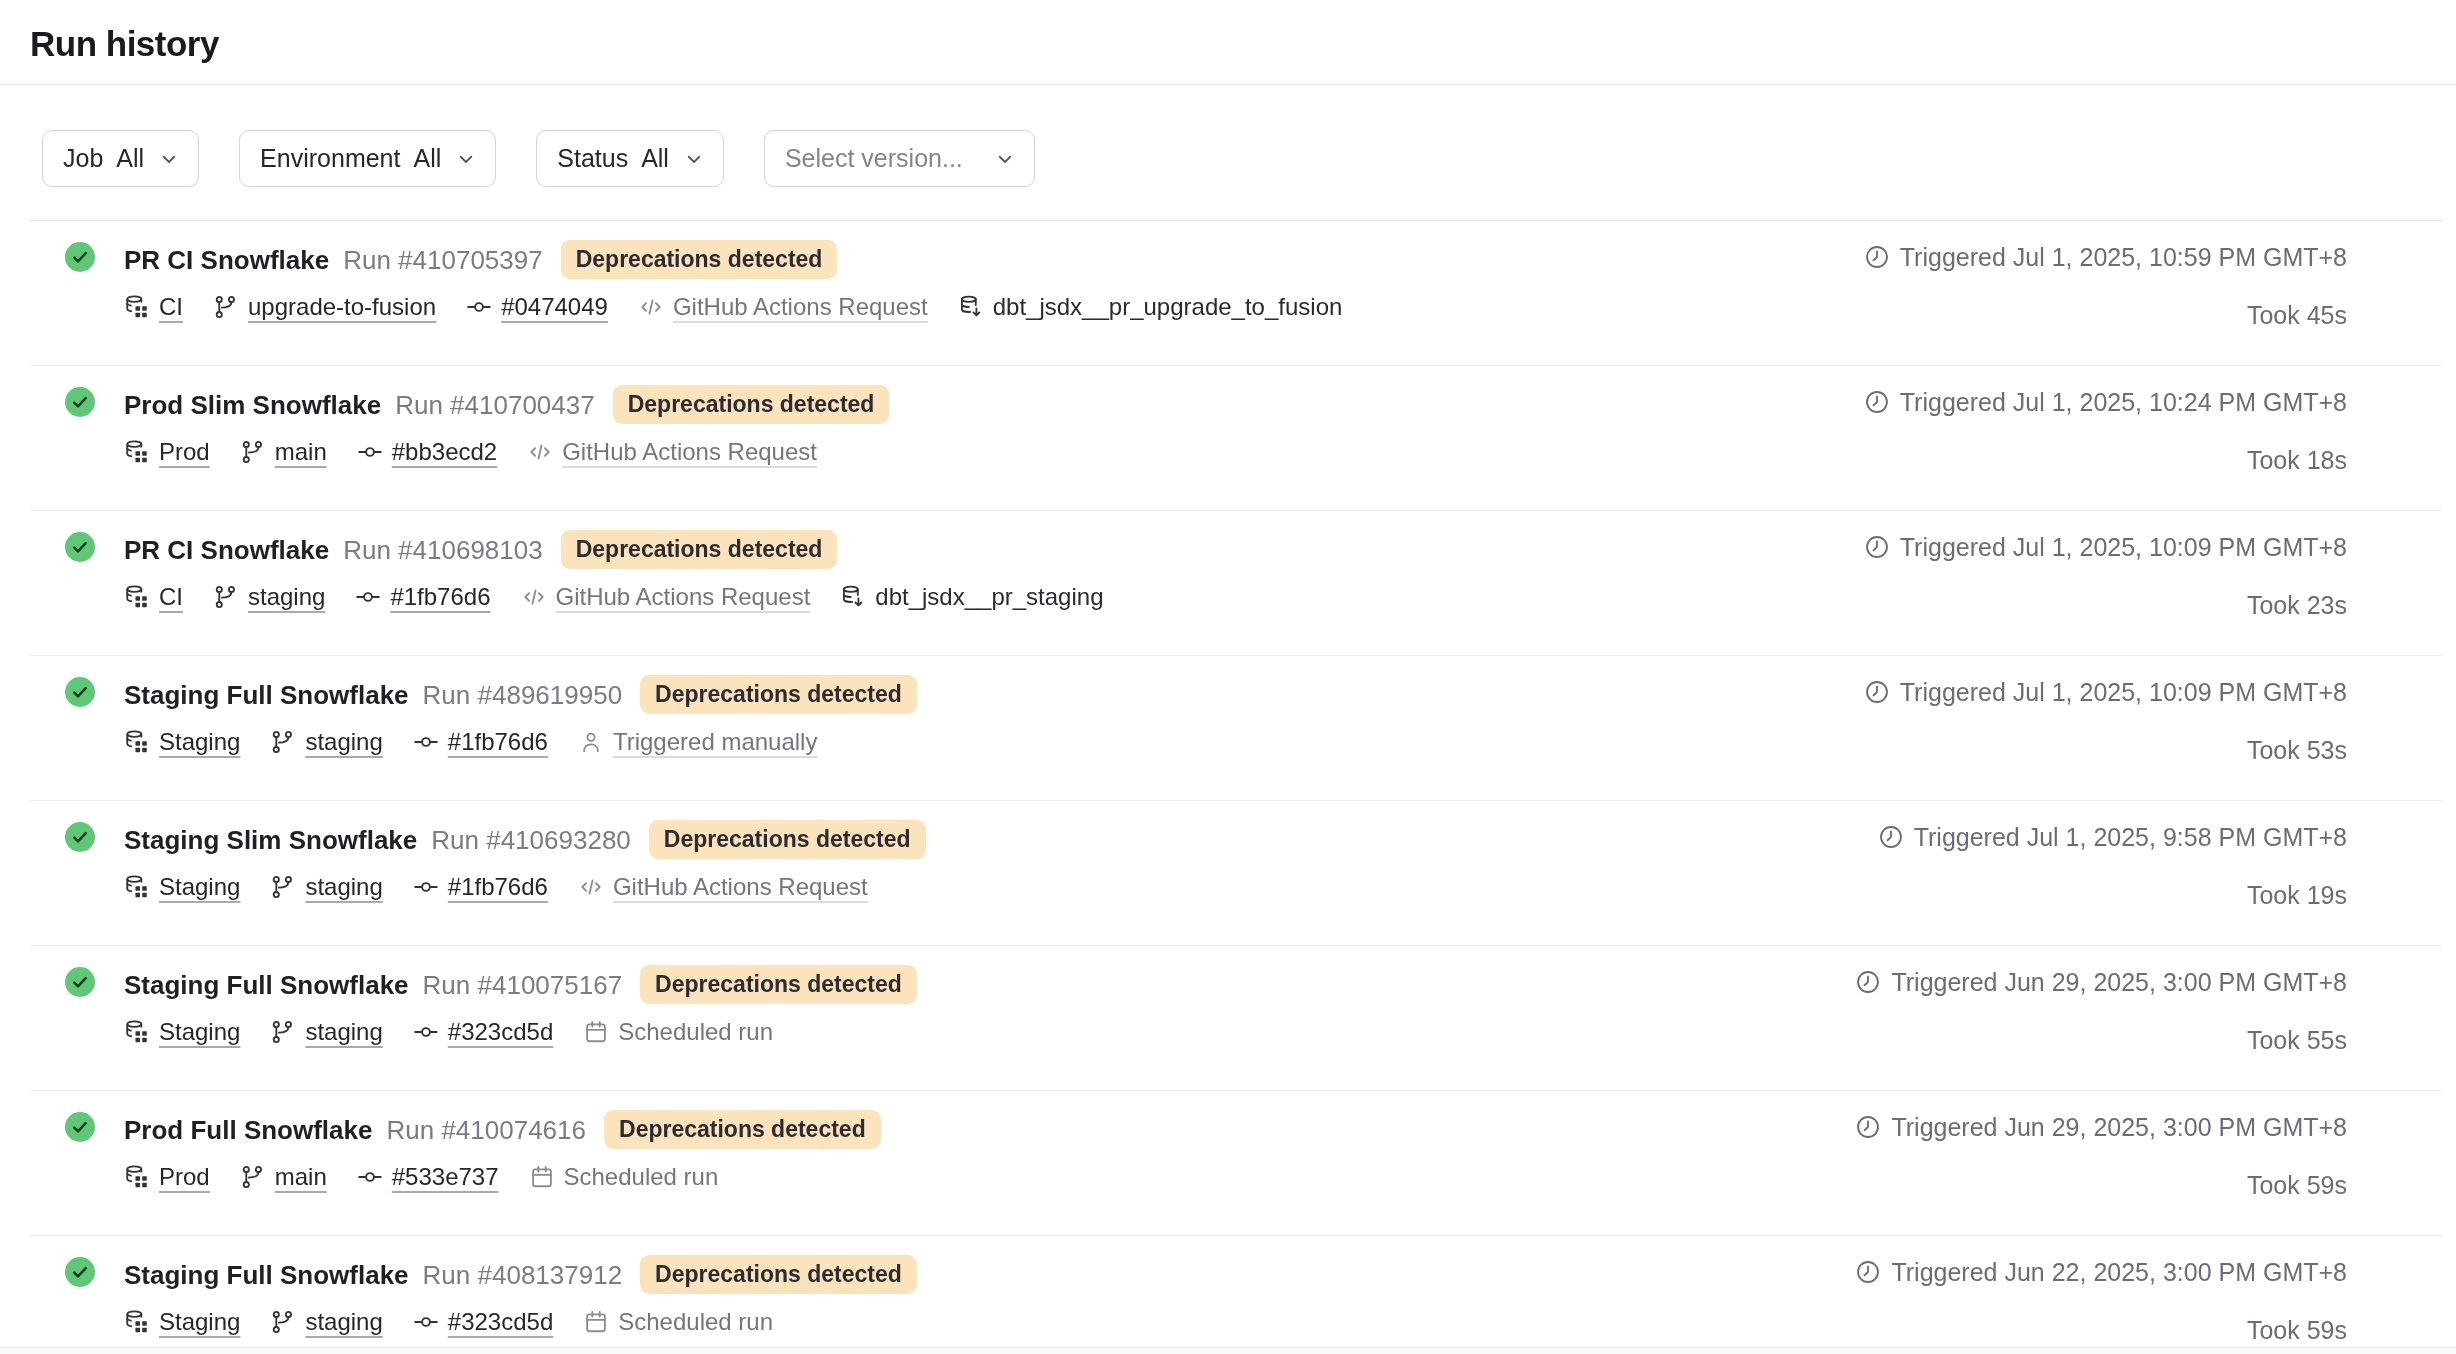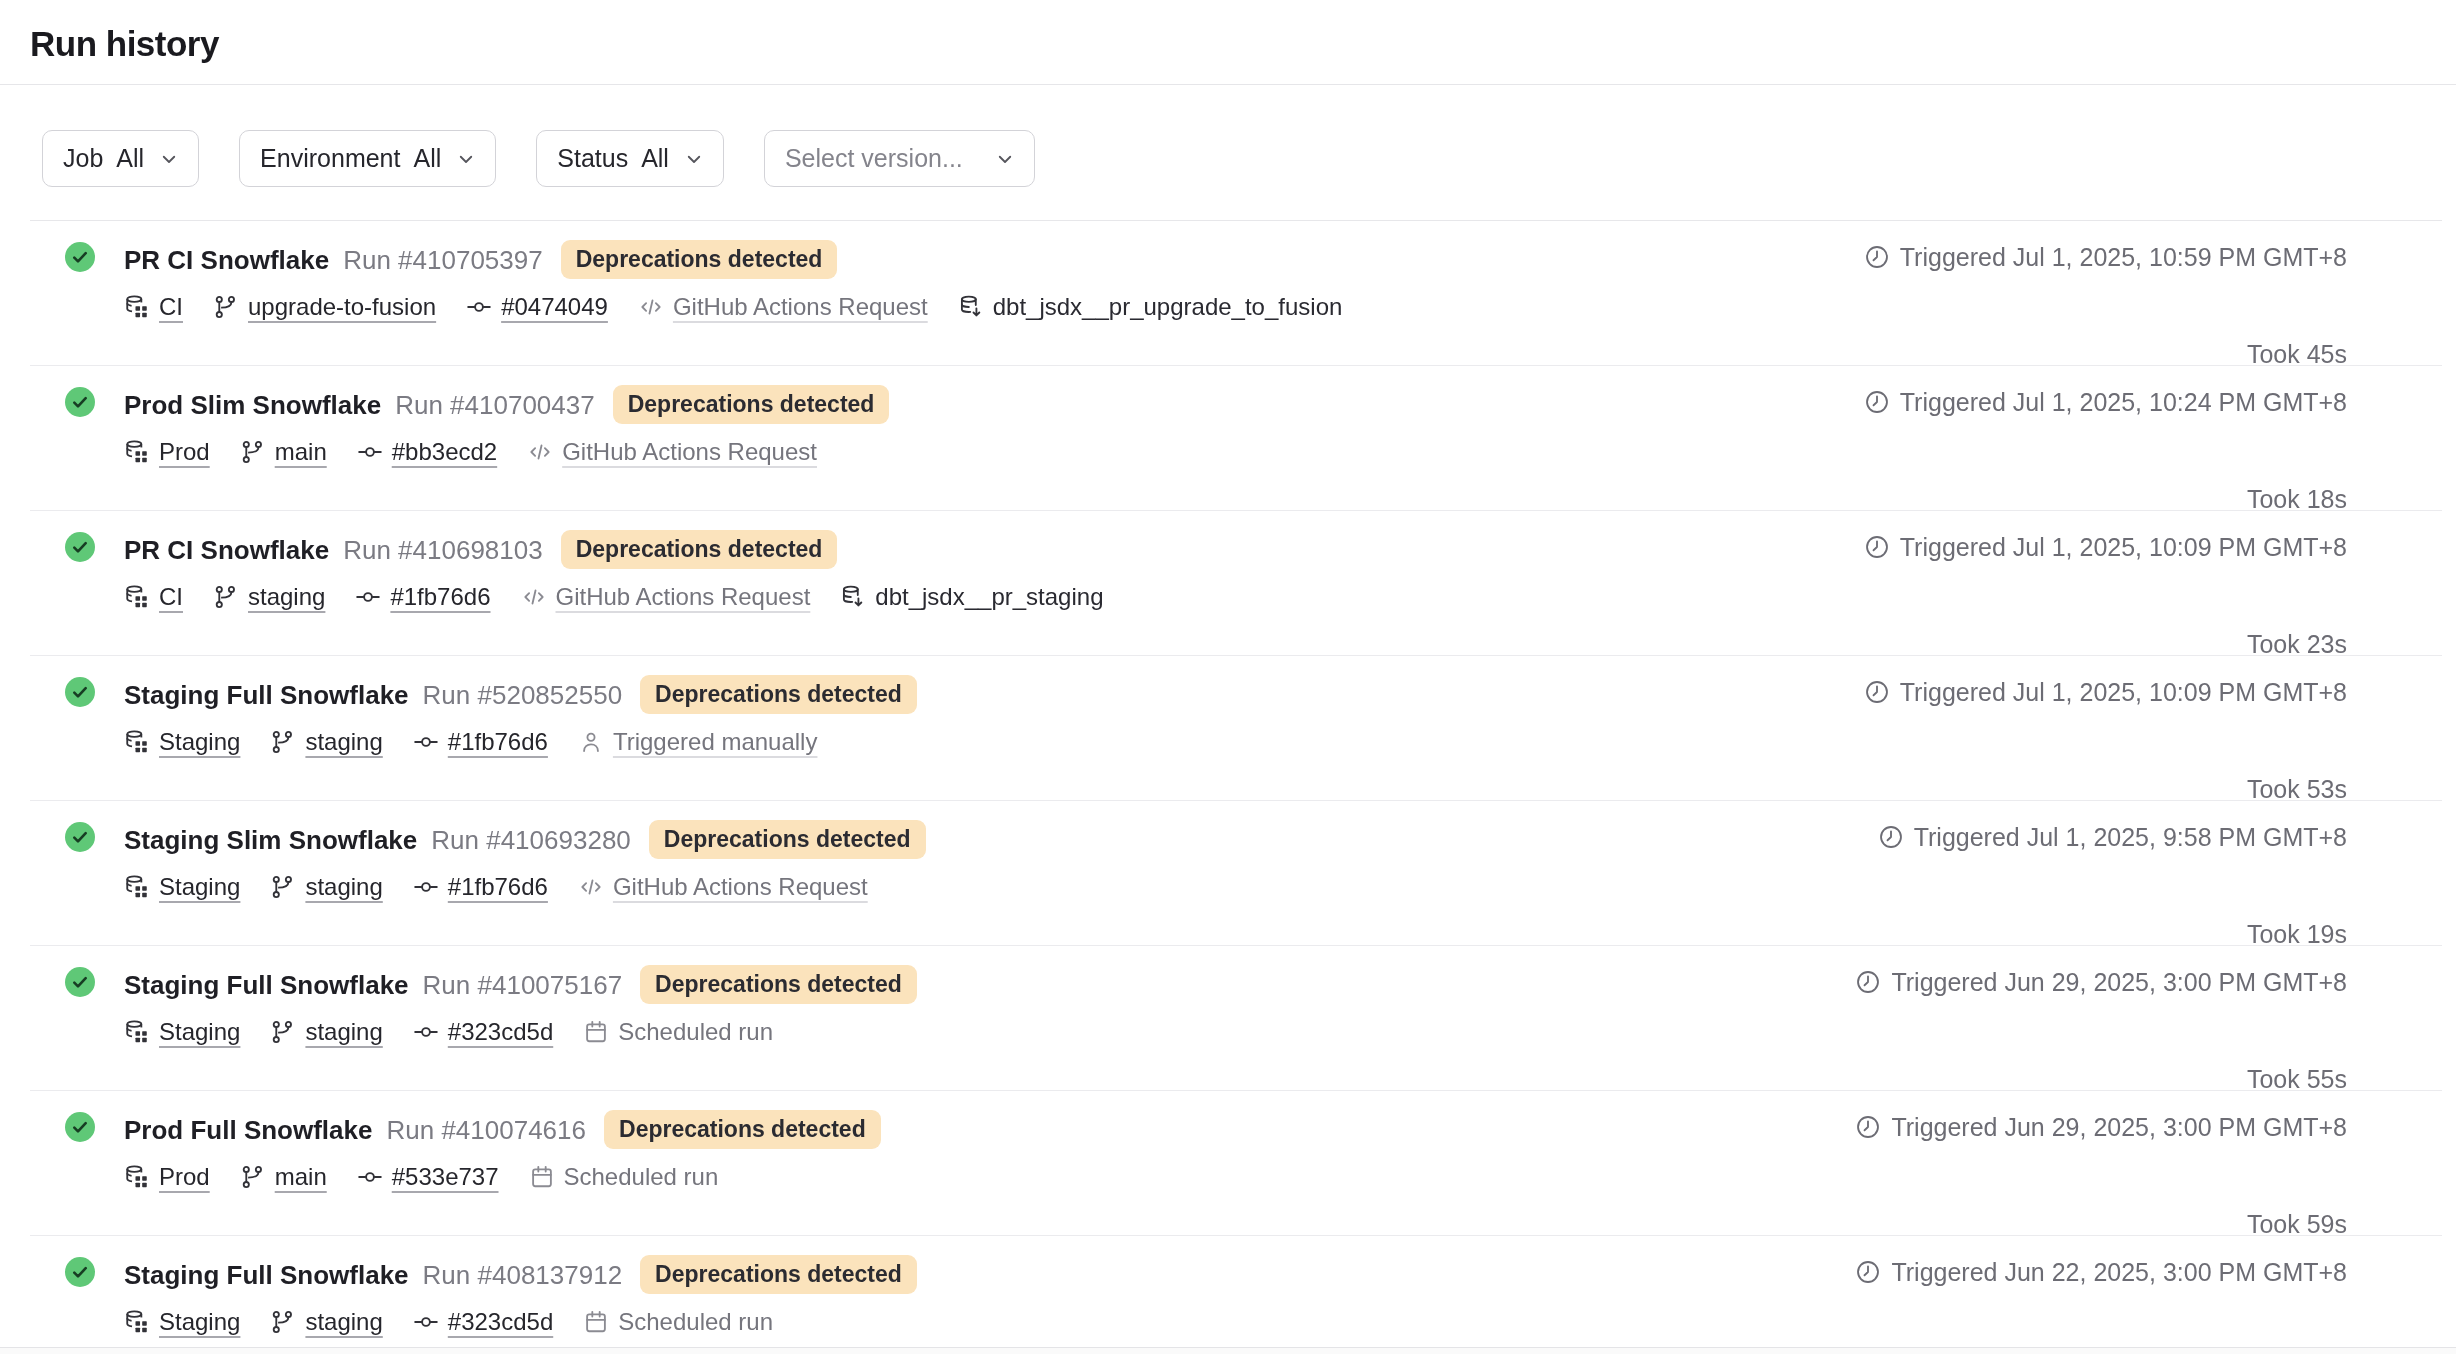--- a/index.html
+++ b/index.html
@@ -47,21 +47,21 @@
   .trigger-text.underlined { text-decoration:underline; text-decoration-color:#dbdbdf;
     text-underline-offset:6px; text-decoration-thickness:1.5px; cursor:pointer; }
   .schema-name { color:#2a2a31; }
 
   .run-right { margin-left:auto; flex:0 0 auto; display:flex; flex-direction:column;
     align-items:flex-end; gap:26px; }
   .triggered { display:inline-flex; align-items:center; gap:10px; color:#6c6c74;
     font-size:25px; line-height:34px; }
   .triggered .clock { display:inline-flex; color:#6c6c74; }
   .triggered .clock svg { width:26px; height:26px; }
-  .took { color:#6c6c74; font-size:25px; line-height:30px;margin-top:39px; }
+  .took { color:#6c6c74; font-size:25px; line-height:30px; }
 
   .bottom-edge { position:absolute; left:0; right:0; top:1347px; height:7px;
     background:#fafafa; border-top:1px solid #e4e4e7; }
 </style>
 </head>
 <body>
 
 <div class="page-header">
   <div class="page-title">Run history</div>
 </div>
@@ -368,21 +368,21 @@
       <div class="run-row">
     <span class="status-icon">
       <svg viewBox="0 0 30 30">
         <circle cx="15" cy="15" r="15" style="fill:var(--success-green,#5FC877)"></circle>
         <path d="M9.3 15.7l3.7 3.7 7.7-8.2" fill="none" style="stroke:var(--check-mark,#173D23)" stroke-width="2.6" stroke-linecap="round" stroke-linejoin="round"></path>
       </svg>
     </span>
     <div class="run-content">
       <div class="run-title-line">
         <a class="job-name">Staging Full Snowflake</a>
-        <span class="run-number">Run #520852550</span>
+        <span class="run-number">Run #489619950</span>
         <span class="badge">Deprecations detected</span>
       </div>
       <div class="run-meta-line">
         <span class="meta-item">
           <span class="meta-icon dark">
             <svg viewBox="0 0 24 24" fill="none" stroke="currentColor" stroke-width="1.7">
               <ellipse cx="9.5" cy="4.7" rx="6.5" ry="2.5"></ellipse>
               <path d="M3 4.7v8.9c0 1.2 1.8 2.1 4.4 2.5"></path>
               <path d="M3 8.6c0 1 1.6 1.9 4 2.3"></path>
               <path d="M16 4.7v3.1"></path>

